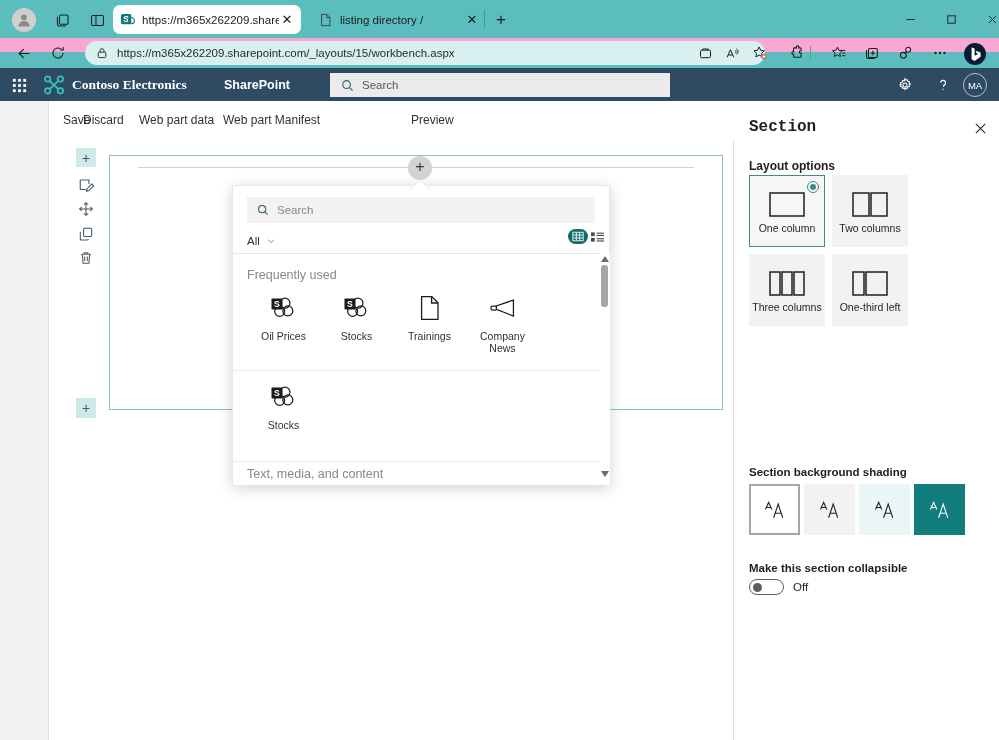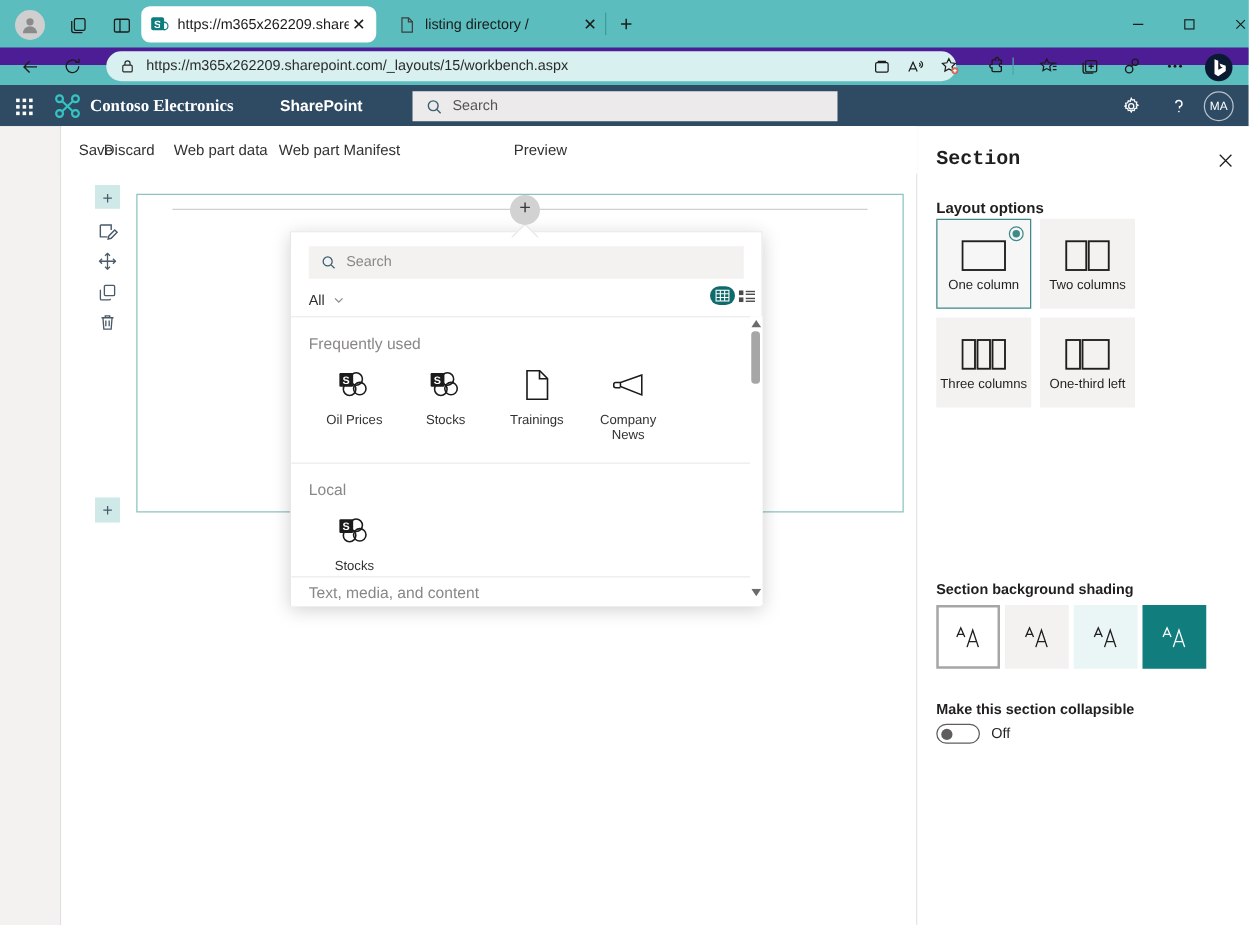--- a/index.html
+++ b/index.html
@@ -33,21 +33,21 @@
      justify-content:center; font-size:13px; color:#1b1b1b; cursor:pointer; }
   #tab-newbtn { position:absolute; left:491px; top:10px; width:20px; height:20px;
      display:flex; align-items:center; justify-content:center; font-size:17px; color:#1b1b1b;
      font-weight:300; cursor:pointer;}
   #tab-divider { position:absolute; left:484px; top:10px; width:1px; height:18px; background:#3b9c9c;}
 
   .winbtn { position:absolute; top:8px; width:30px; height:22px; display:flex;
      align-items:center; justify-content:center; color:#1b1b1b; font-size:12px; cursor:pointer;}
   #win-min { left:895px; } #win-max { left:936px; } #win-close { left:977px; }
 
-  #navbar { position:absolute; left:0; top:38px; width:999px; height:14px; background:#4c1d95;padding-left:36px; }
+  #navbar { position:absolute; left:0; top:38px; width:999px; height:14px; background:#f9a8d4;padding-left:36px; }
   #nav-back { position:absolute; left:12px; top:3px; width:24px; height:24px; display:flex;
      align-items:center; justify-content:center; cursor:pointer;}
   #nav-reload { position:absolute; left:46px; top:3px; width:24px; height:24px; display:flex;
      align-items:center; justify-content:center; cursor:pointer;}
   #omnibox { position:absolute; left:85px; top:3px; width:680px; height:24px;
      background:#d9f0f0; border-radius:12px; display:flex; align-items:center; padding:0 10px; }
   #lock-icon { width:14px; height:14px; margin-right:8px; flex:0 0 14px; display:flex;
      align-items:center; justify-content:center;}
   #url-text { font-size:11.5px; color:#2a2a2a; white-space:nowrap; }
   .nav-r-icon { position:absolute; top:3px; width:24px; height:24px; display:flex;
@@ -517,21 +517,20 @@
             <path d="M25.4 3.2L7.6 9.4v3.4l17.8 7z"></path>
               <path d="M7.6 9.4H3.6a1.6 1.6 0 0 0-1.6 1.6v1.2a1.6 1.6 0 0 0 1.6 1.6h4"></path>
             </svg>
         </span>
         <span class="wp-label">Company News</span>
       </div>
     </div>
 
     <div class="picker-sep"></div>
 
-    <div class="picker-group-title">Local</div>
     <div class="picker-grid">
       <div class="wp-item">
         <span class="wp-icon">
           <svg width="27" height="24" viewBox="0 0 28 25">
             <circle cx="15.5" cy="7.5" r="5.2" fill="none" stroke="#1b1b1b" stroke-width="1.3"></circle>
             <circle cx="18.5" cy="15.5" r="5.2" fill="none" stroke="#1b1b1b" stroke-width="1.3"></circle>
             <circle cx="10" cy="16" r="5.2" fill="none" stroke="#1b1b1b" stroke-width="1.3"></circle>
             <rect x="1.5" y="2.5" width="11.5" height="11.5" rx="1" fill="#1b1b1b"></rect>
             <text x="7.2" y="11.5" font-size="9" font-family="Liberation Sans, sans-serif" font-weight="700" fill="#fff" text-anchor="middle">S</text>
             </svg>

